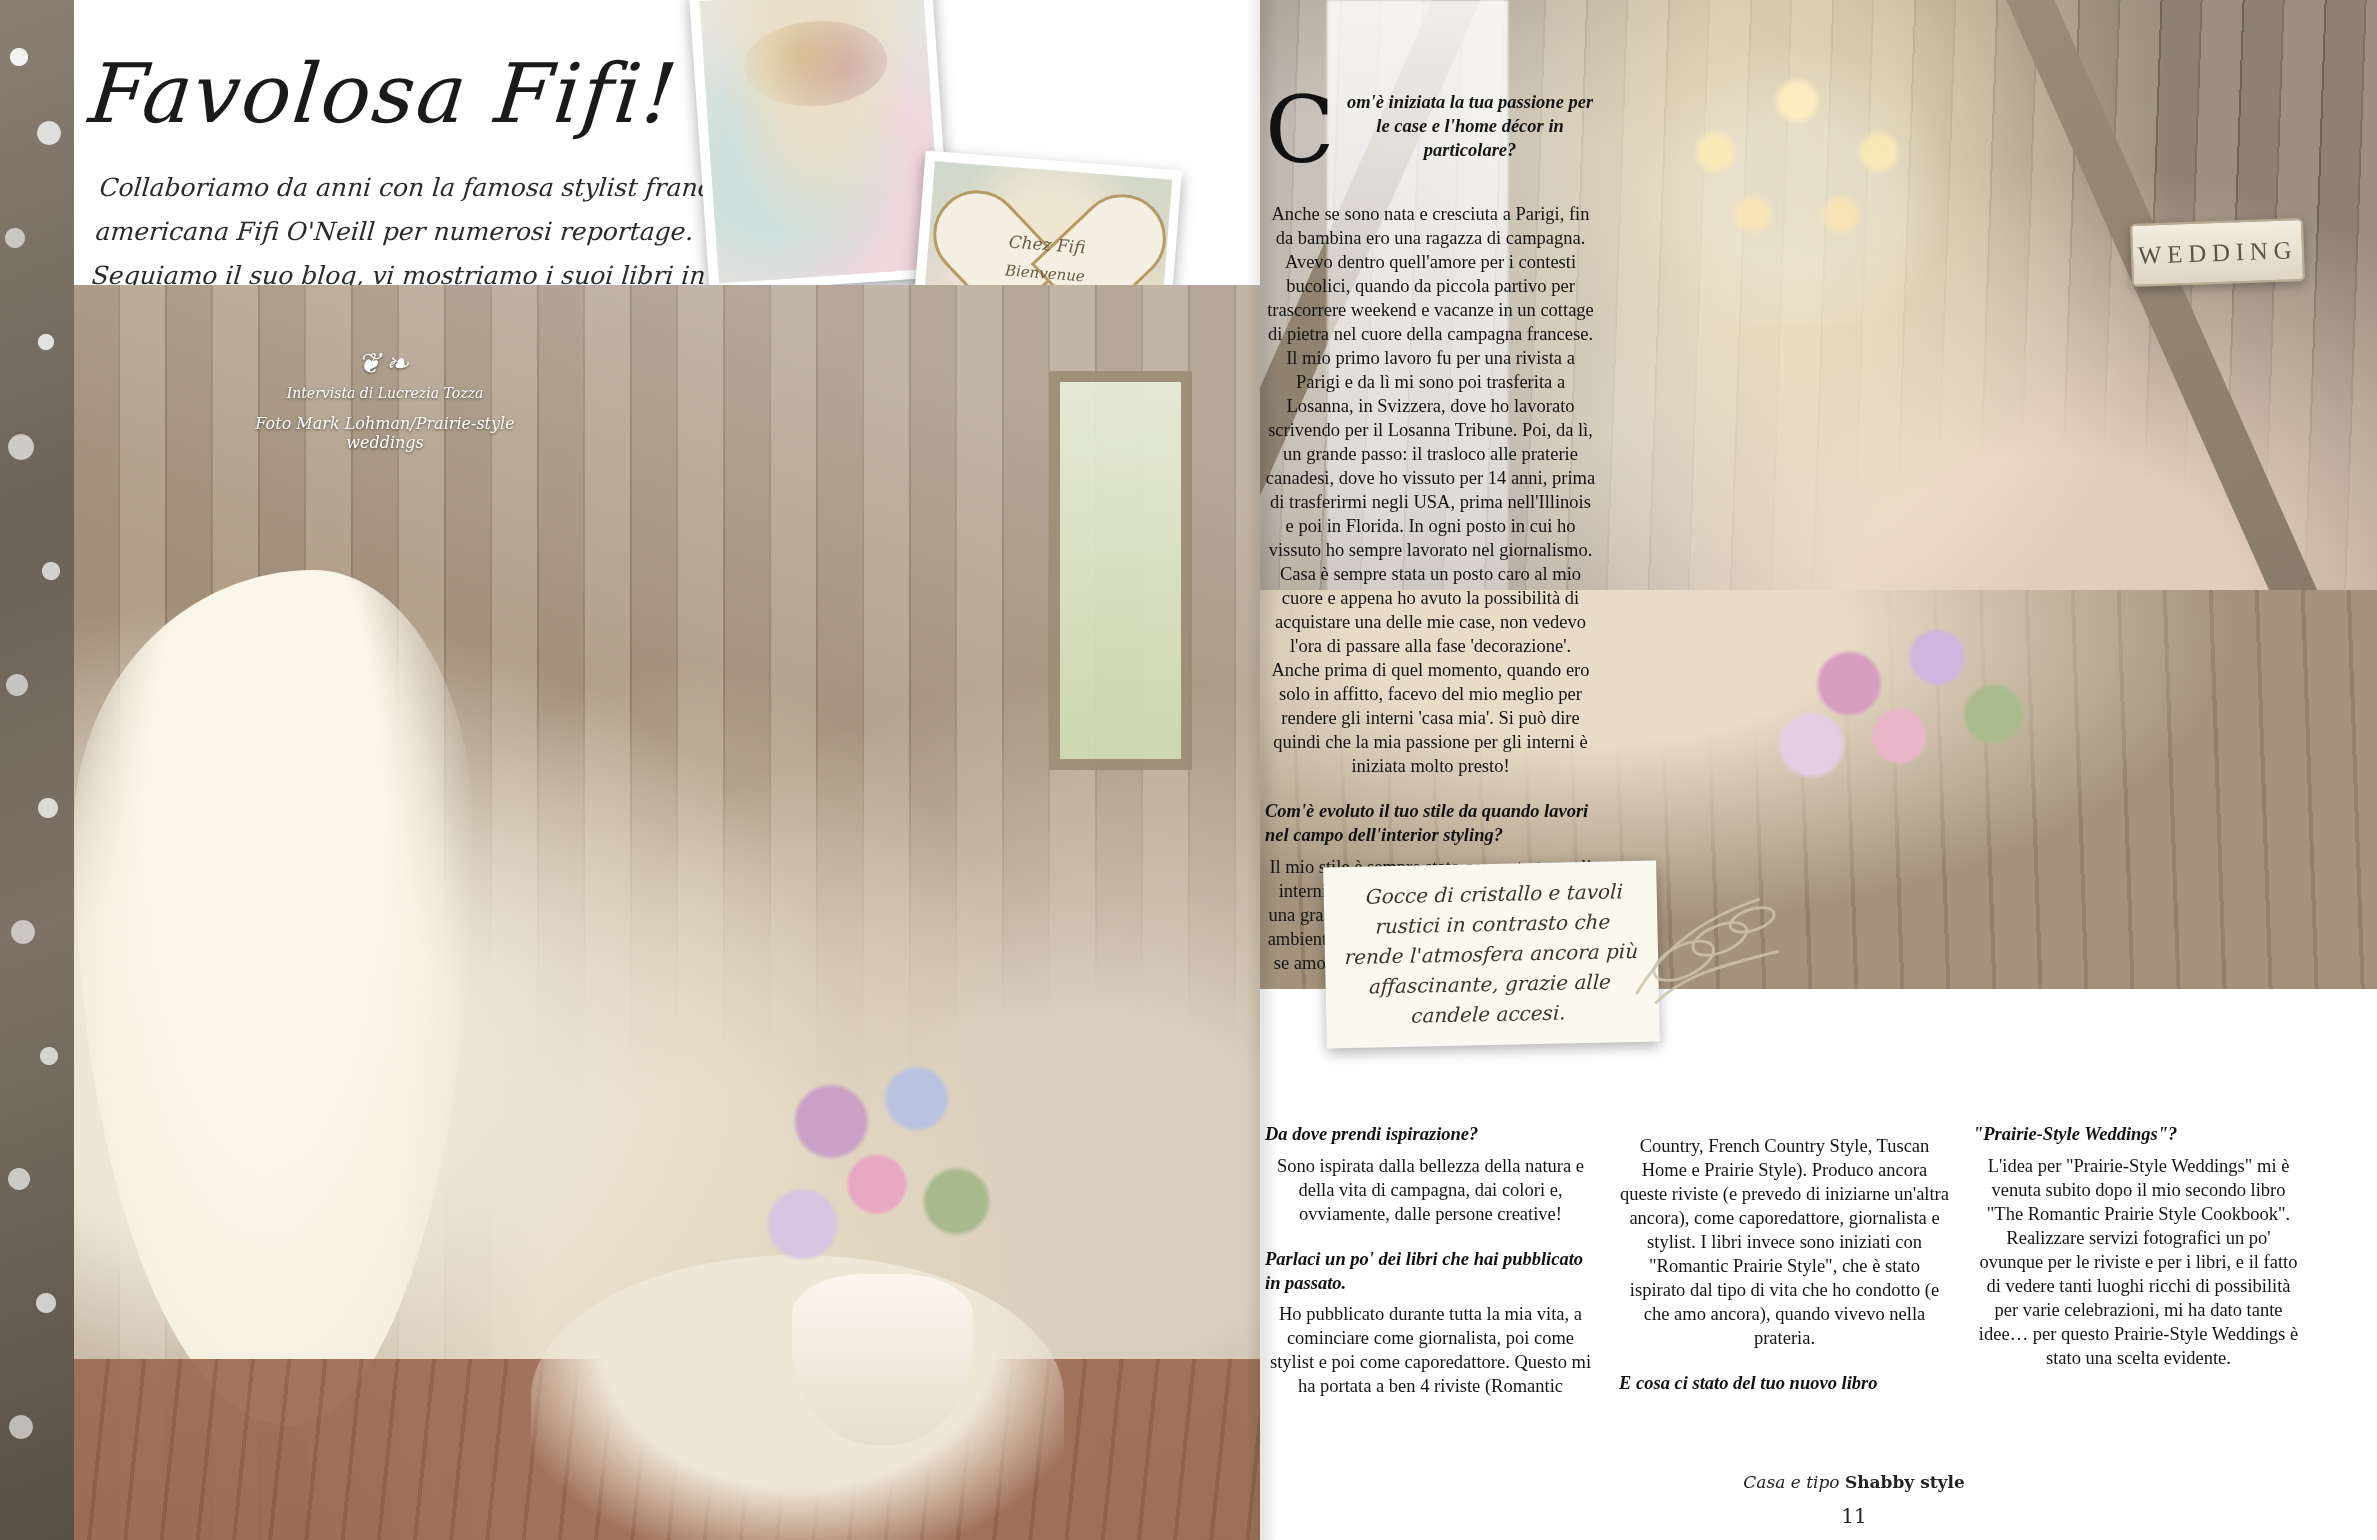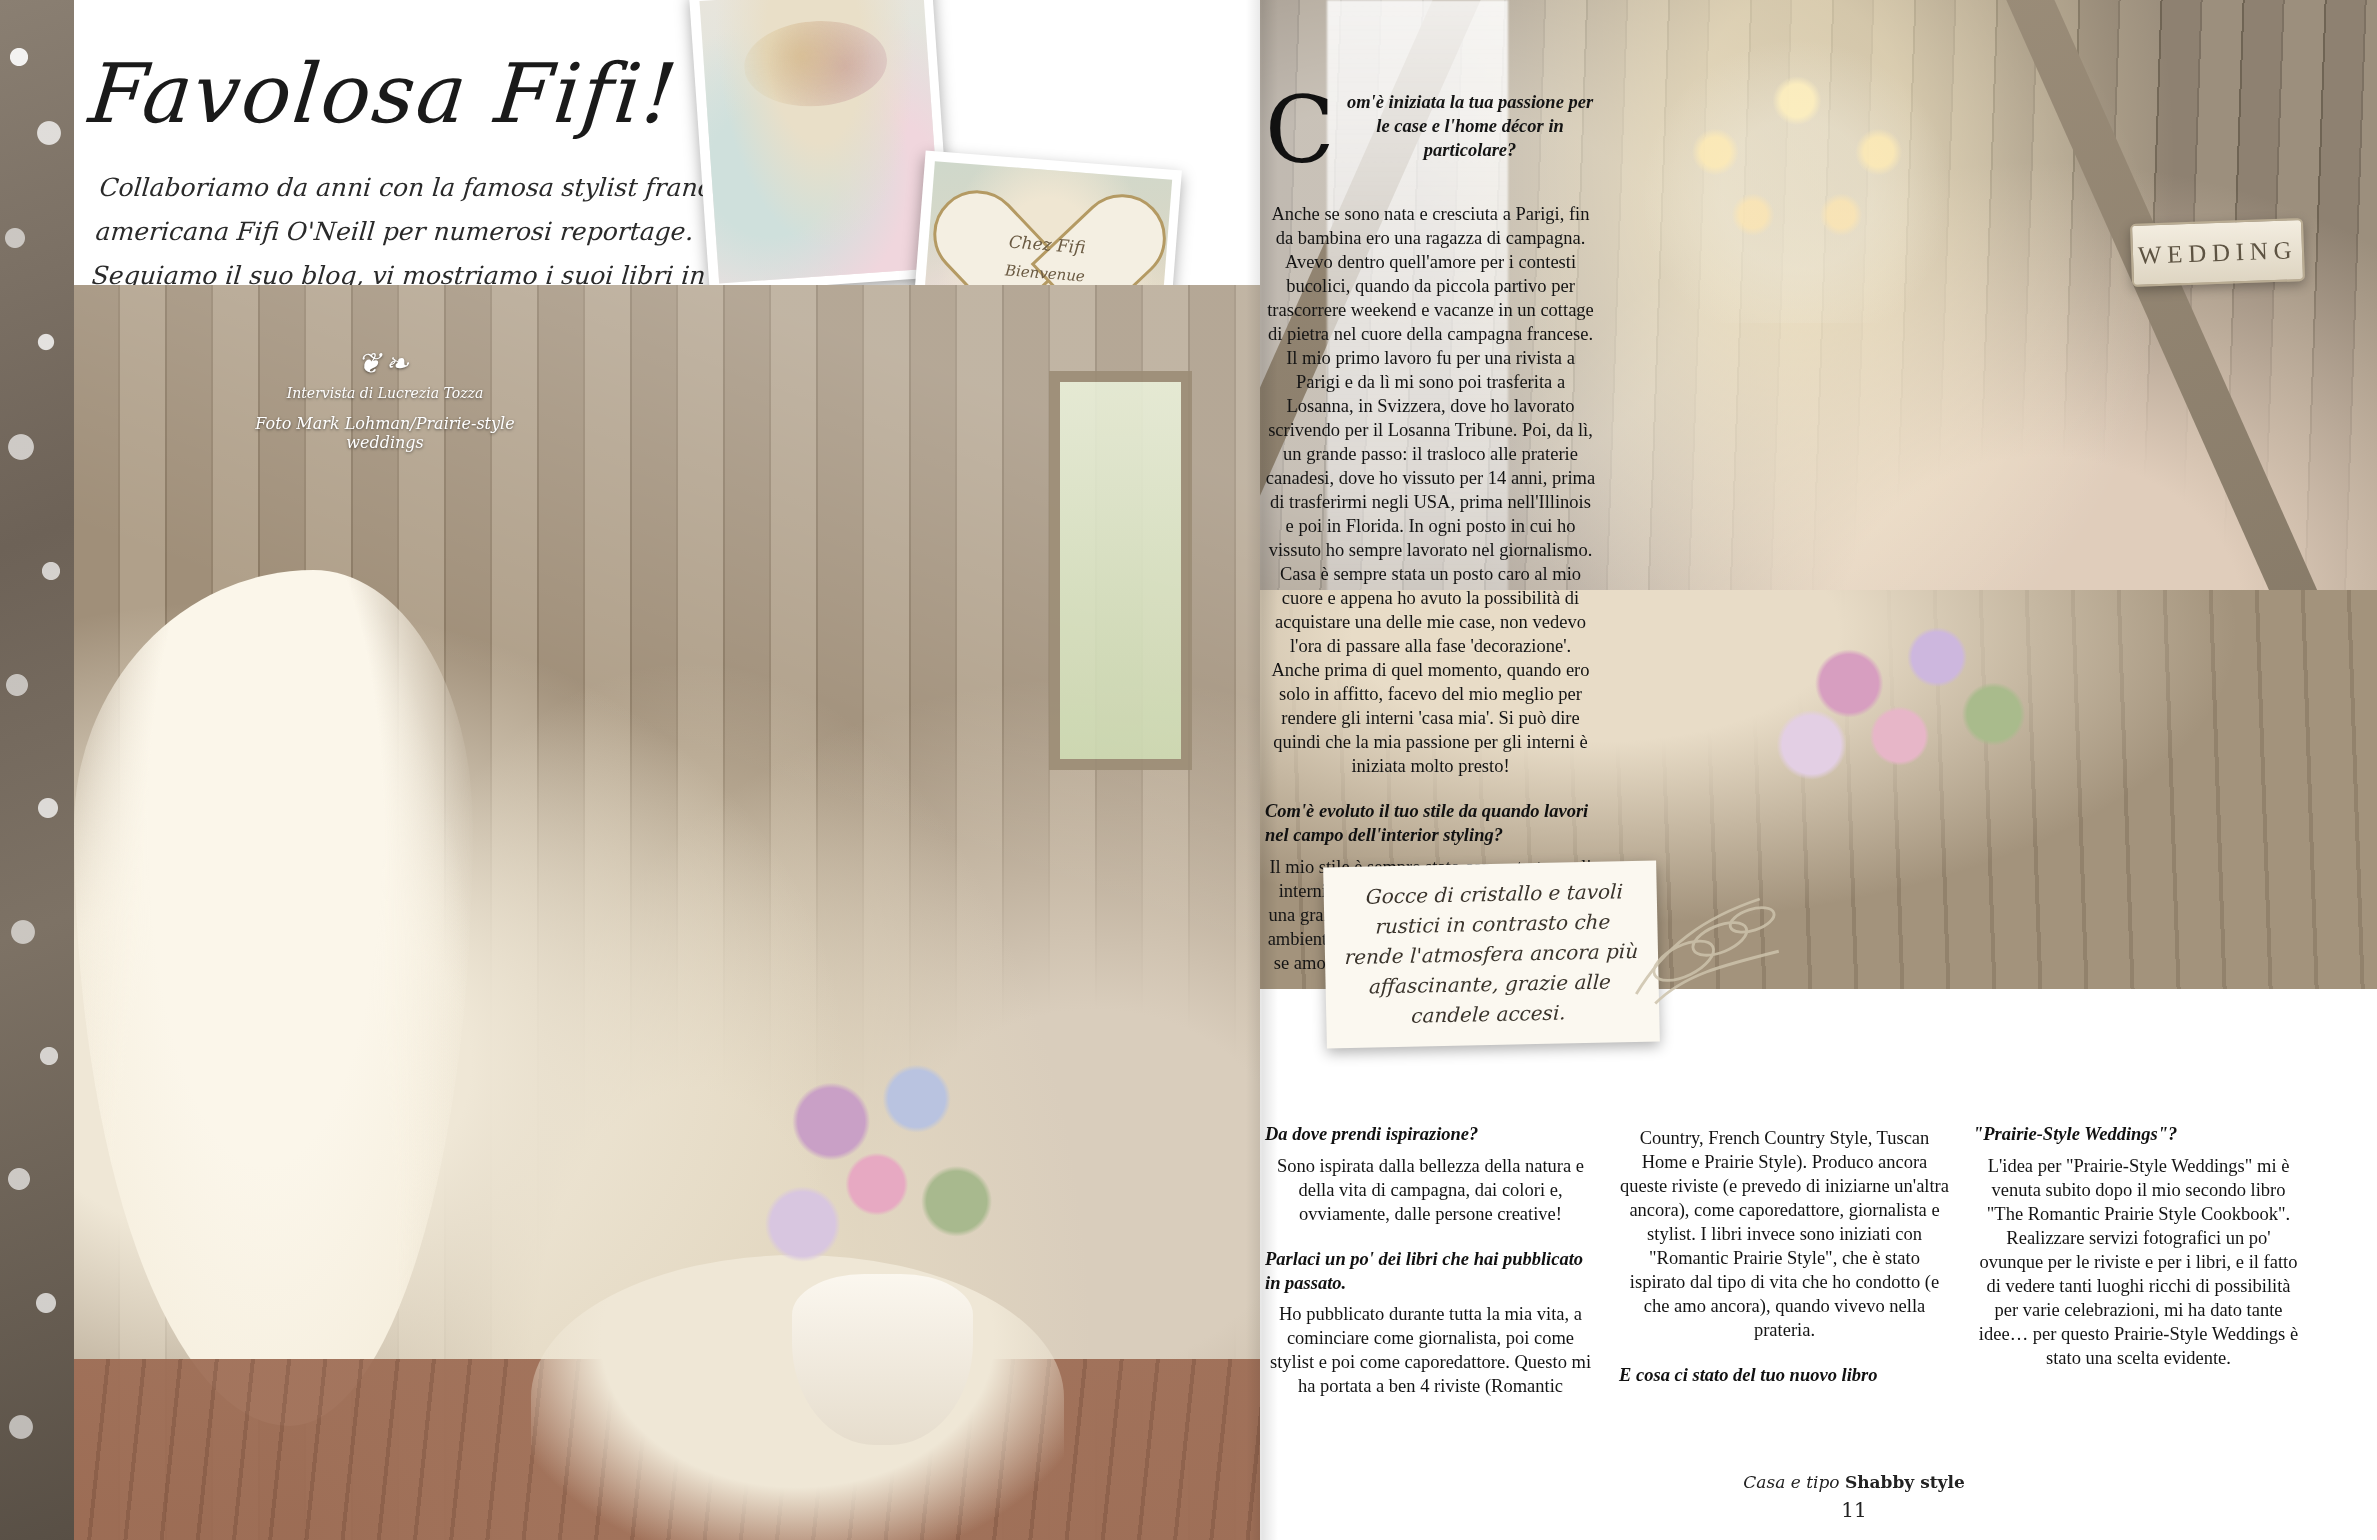--- a/index.html
+++ b/index.html
@@ -281,21 +281,21 @@
   
   .footer{
     position:absolute; left:1702px; top:1472px; width:304px; text-align:center;
   }
   .footer .brand{
     font-family:"DejaVu Serif", serif; font-size:17px; color:#222;
   }
   .footer .brand i{ font-style:italic; }
   .footer .brand b{ font-weight:bold; font-style:normal; }
   .footer .pageno{
-    margin-top:6px; font-family:"DejaVu Serif", serif; font-size:20px; color:#222;
+    margin-top:12px; font-family:"DejaVu Serif", serif; font-size:20px; color:#222;
   }
 
   .gutter-shadow{
     position:absolute; left:1246px; top:0; width:32px; height:1541px;
     background:linear-gradient(90deg, rgba(0,0,0,0) 0%, rgba(0,0,0,.10) 52%, rgba(0,0,0,0) 100%);
     pointer-events:none; z-index:7;
   }
 </style>
 </head>
 <body>
@@ -381,21 +381,21 @@
   </div>
 
   <div class="col col-2">
     <h3 style="margin-top:0">Da dove prendi ispirazione?</h3>
     <p>Sono ispirata dalla bellezza della natura e della vita di campagna, dai colori e, ovviamente, dalle persone creative!</p>
     <h3>Parlaci un po' dei libri che hai pubblicato in passato.</h3>
     <p>Ho pubblicato durante tutta la mia vita, a cominciare come giornalista, poi come stylist e poi come caporedattore. Questo mi ha portata a ben 4 riviste (Romantic</p>
   </div>
 
   <div class="col col-3">
-    <p style="margin-top:4px">Country, French Country Style, Tuscan Home e Prairie Style). Produco ancora queste riviste (e prevedo di iniziarne un'altra ancora), come caporedattore, giornalista e stylist. I libri invece sono iniziati con "Romantic Prairie Style", che è stato ispirato dal tipo di vita che ho condotto (e che amo ancora), quando vivevo nella prateria.</p>
+    <p style="margin-top:12px">Country, French Country Style, Tuscan Home e Prairie Style). Produco ancora queste riviste (e prevedo di iniziarne un'altra ancora), come caporedattore, giornalista e stylist. I libri invece sono iniziati con "Romantic Prairie Style", che è stato ispirato dal tipo di vita che ho condotto (e che amo ancora), quando vivevo nella prateria.</p>
     <h3>E cosa ci stato del tuo nuovo libro</h3>
   </div>
 
   <div class="col col-4">
     <h3 style="margin-top:0">"Prairie-Style Weddings"?</h3>
     <p>L'idea per "Prairie-Style Weddings" mi è venuta subito dopo il mio secondo libro "The Romantic Prairie Style Cookbook". Realizzare servizi fotografici un po' ovunque per le riviste e per i libri, e il fatto di vedere tanti luoghi ricchi di possibilità per varie celebrazioni, mi ha dato tante idee… per questo Prairie-Style Weddings è stato una scelta evidente.</p>
   </div>
 
   <div class="footer">
     <div class="brand">

